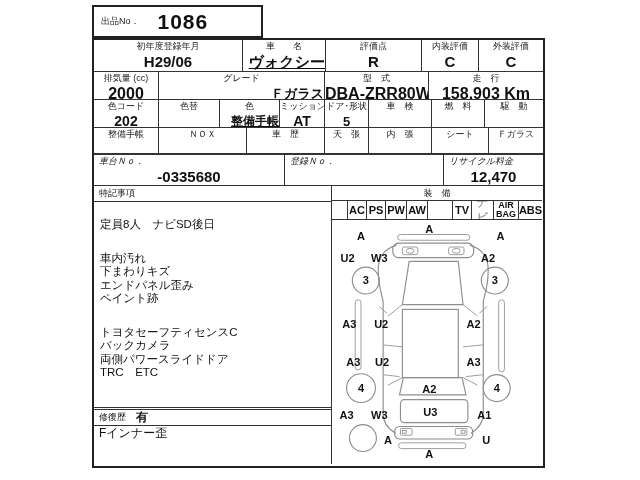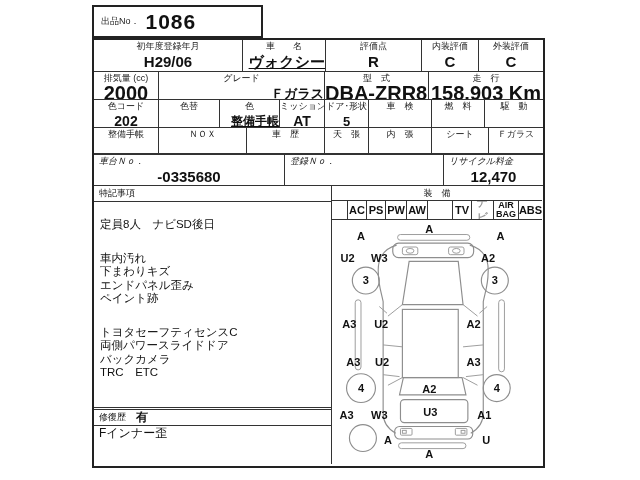--- a/index.html
+++ b/index.html
@@ -6,39 +6,39 @@
   body {
     width:640px; height:480px; background:#ffffff; position:relative;
     font-family:"Liberation Sans","DejaVu Sans",sans-serif; color:#111;
     overflow:hidden;
   }
   .sheet { position:absolute; left:92px; top:5px; width:453px; height:463px; }
 
   
   .lot-box {
     position:absolute; left:0; top:0; width:160px; height:29px;
-    border:2px solid #222; display:flex; align-items:center; gap:6px; padding-left:7px;
+    border:2px solid #222; display:flex; align-items:center; gap:18px; padding-left:7px;
     background:#fff;
   }
   .lot-label { font-size:9px; color:#222; }
   .lot-number { font-size:21px; font-weight:bold; letter-spacing:1px; }
 
   
   .sheet-table {
     position:absolute; left:0; top:33px; width:449px; height:426px;
     border:2px solid #222; background:#fff;
   }
   .row { display:flex; box-sizing:border-box; border-bottom:1px solid #333; }
   .cell { box-sizing:border-box; border-left:1px solid #333; display:flex; flex-direction:column; overflow:hidden; }
   .cell:first-child { border-left:none; }
   .lbl { font-size:9px; color:#222; text-align:center; line-height:13px; height:13px; white-space:nowrap; }
   .val { font-weight:bold; text-align:center; line-height:17px; font-size:14px; white-space:nowrap; }
   .val-left { text-align:right; padding-left:5px;text-decoration:underline; }
   .r1 { height:32px; } .r1 .val { font-size:15px; }
-  .r2 { height:28px; } .r2 .val { font-size:20px; }
+  .r2 { height:28px; } .r2 .val { font-size:16px; }
   .r3 { height:28px; }
   .r4 { height:26px; }
   .r5 { height:32px; border-top:1px solid #333; }
   .r5 .lbl { text-align:left; padding-left:5px;font-style:italic; }
   .r5 .val { font-size:15px; }
 
   
   .main { display:flex; height:278px; border-bottom:none; }
   .left-col { width:238px; box-sizing:border-box; border-right:1px solid #333; position:relative; }
   .right-col { width:210px; position:relative; }
@@ -219,22 +219,22 @@
           <div class="notes-line1">定員8人　ナビSD後日</div>
           <div class="notes-block">
             <div>車内汚れ</div>
             <div>下まわりキズ</div>
             <div>エンドパネル歪み</div>
             <div>ペイント跡</div>
           </div>
           <div class="notes-gap"></div>
           <div class="notes-block">
             <div>トヨタセーフティセンスC</div>
+            <div>バックカメラ</div>
             <div>両側パワースライドドア</div>
-            <div>バックカメラ</div>
             <div>TRC　ETC</div>
           </div>
         </div>
         <div class="repair-head">
           <span class="repair-label">修復歴</span>
           <span class="repair-flag">有</span>
         </div>
         <div class="repair-note">Fインナー歪</div>
       </div>
 

